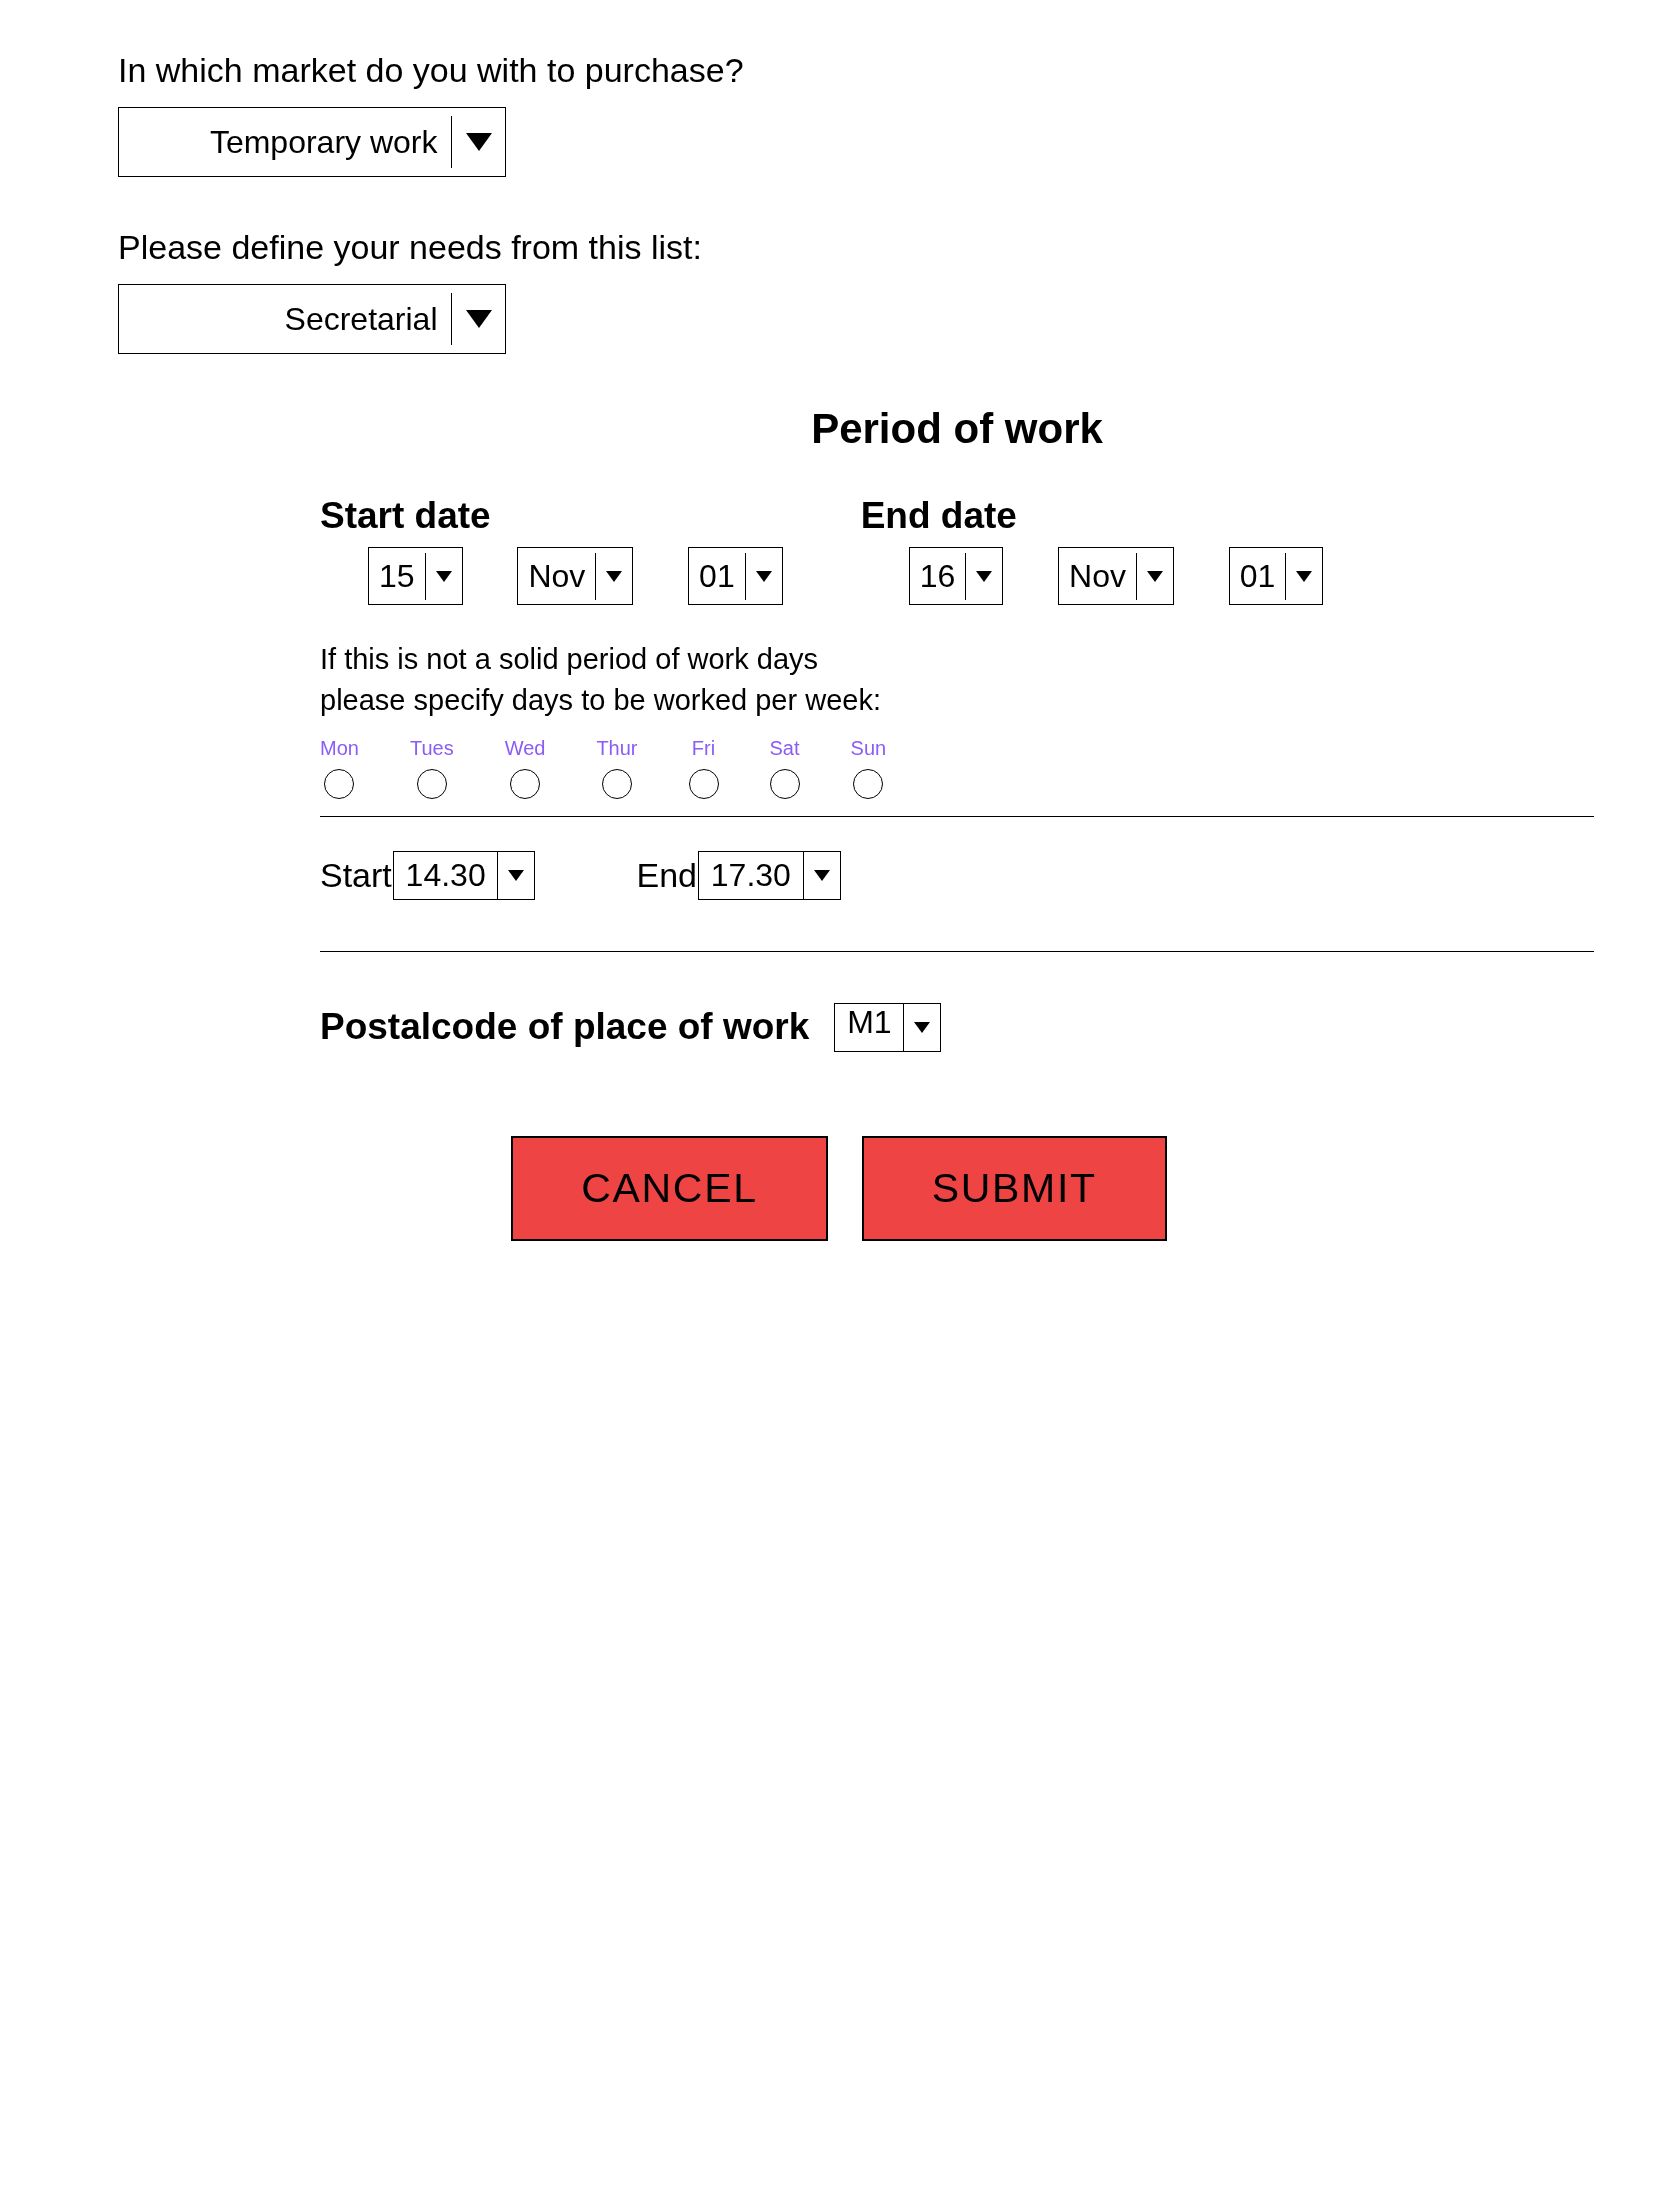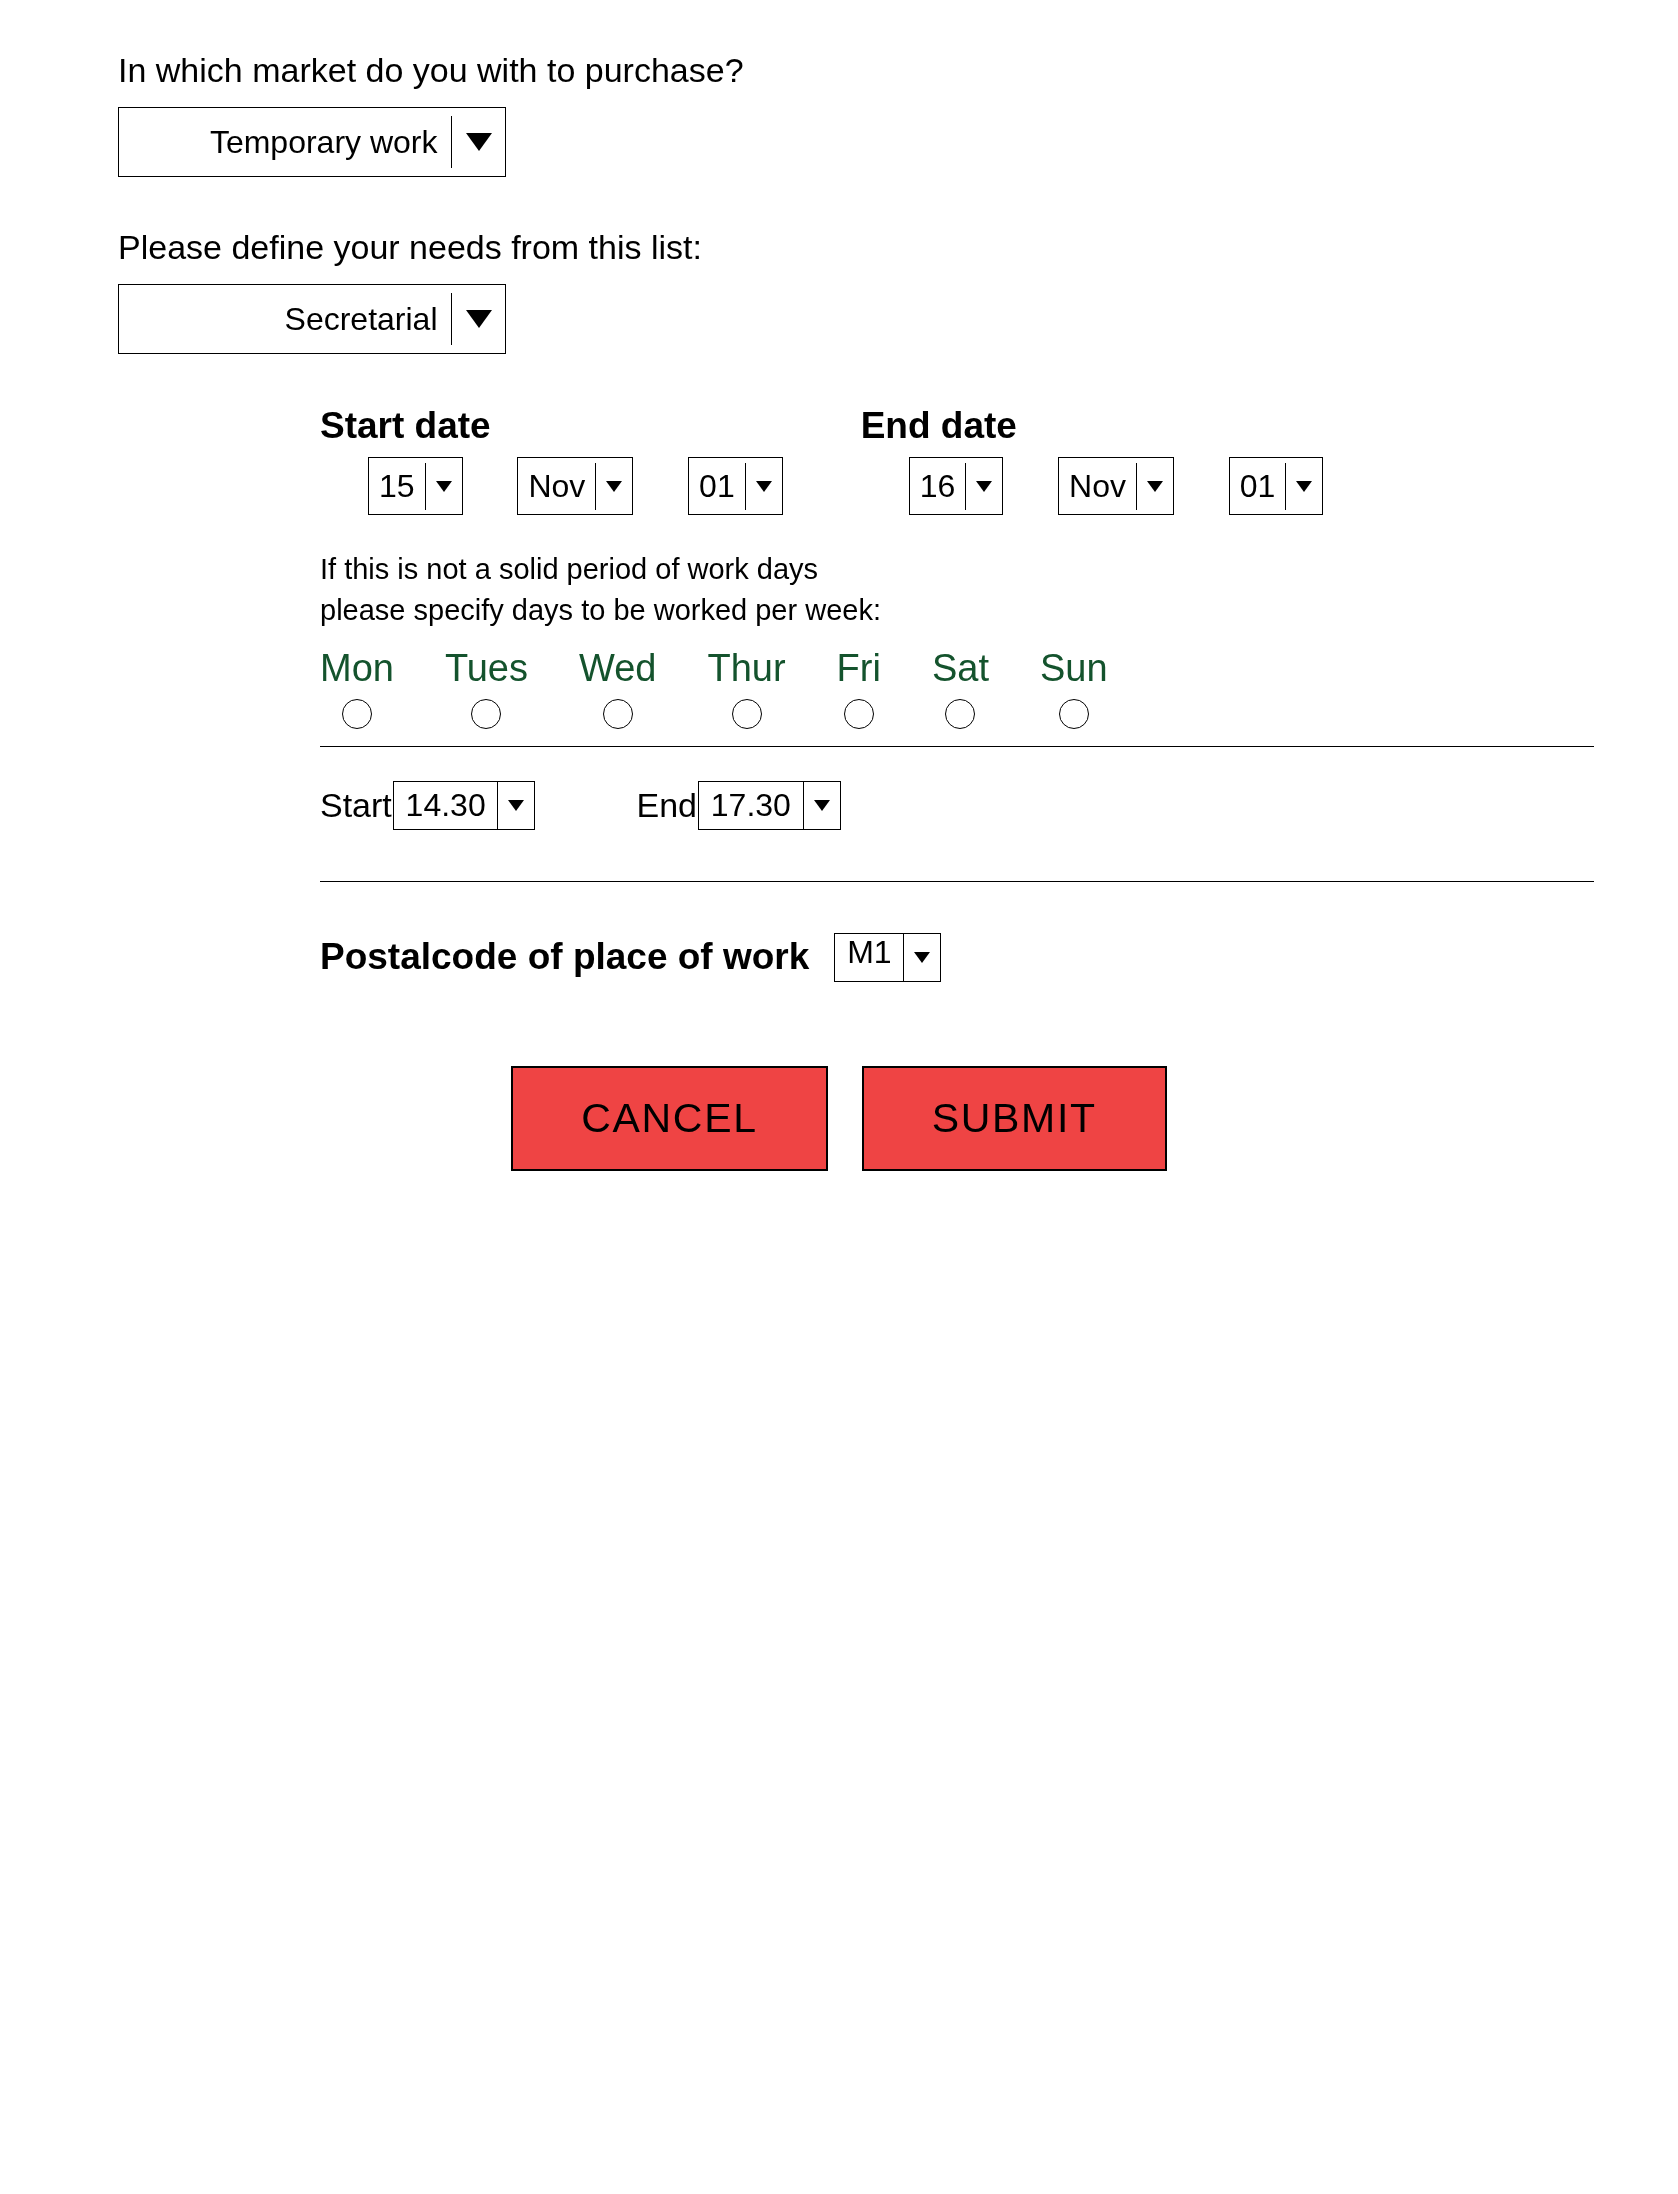--- a/index.html
+++ b/index.html
@@ -190,22 +190,22 @@
     }
 
     .day-group {
       display: flex;
       flex-direction: column;
       align-items: center;
       gap: 8.4px;
     }
 
     .day-label {
-      font-size: 38px;
-      color: #14532d;
+      font-size: 20px;
+      color: #8b5cf6;
     }
 
     .radio-circle {
       width: 30px;
       height: 30px;
       border-radius: 50%;
       border: 1.7px solid #000;
       display: flex;
       align-items: center;
       justify-content: center;
@@ -362,20 +362,21 @@
 
   <p class="needs-question">Please define your needs from this list:</p>
   <div class="dropdown-wrapper">
     <div class="dropdown-box">
       <span class="dropdown-text">Secretarial</span>
       <div class="dropdown-arrow"></div>
     </div>
   </div>
 
   <div class="period-section">
+    <h2 class="period-title">Period of work</h2>
 
     <div class="dates-row">
 
       <div class="date-group">
         <span class="date-label">Start date</span>
         <div class="date-fields">
           <div class="date-field">
             <span class="date-field-value">15</span>
             <div class="date-field-arrow"></div>
           </div>

